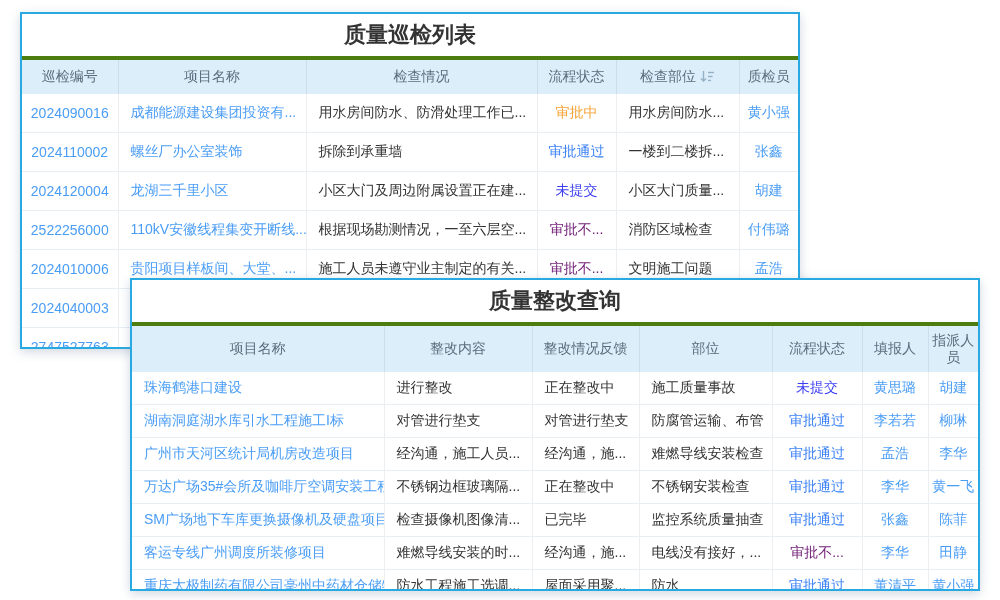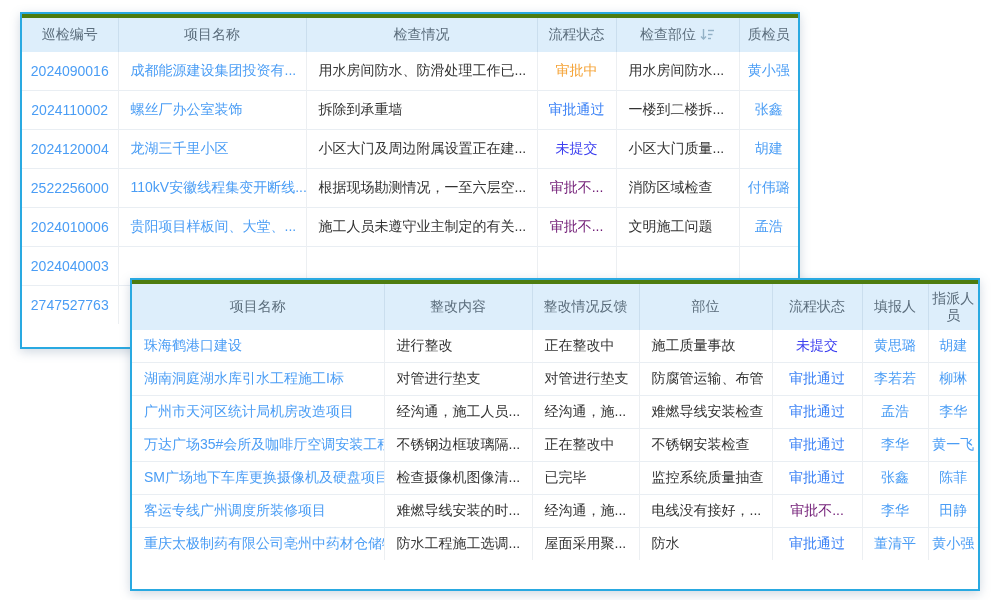--- a/index.html
+++ b/index.html
@@ -30,20 +30,21 @@
   .st-unsubmitted{color:#3c3ff0;}
   .st-rejected{color:#701a75;}
   .sort-icon{vertical-align:-2px;margin-left:4px;}
 </style>
 </head>
 <body>
 
 <div class="stage">
 
   <section class="card card1">
+    <div class="card-title">质量巡检列表</div>
     <table>
       <colgroup>
         <col style="width:96px">
           <col style="width:188px">
           <col style="width:231px">
         <col style="width:79px">
           <col style="width:123px">
           <col style="width:59px">
       </colgroup>
       <thead>
@@ -121,20 +122,21 @@
             <td class="c-left"></td>
             <td class="c-center"></td>
             <td class="c-left"></td>
             <td class="c-center c-link"></td>
           </tr>
         </tbody>
     </table>
   </section>
 
   <section class="card card2">
+    <div class="card-title">质量整改查询</div>
     <table>
       <colgroup>
         <col style="width:252px">
           <col style="width:148px">
           <col style="width:107px">
           <col style="width:133px">
         <col style="width:90px">
           <col style="width:66px">
           <col style="width:50px">
       </colgroup>

